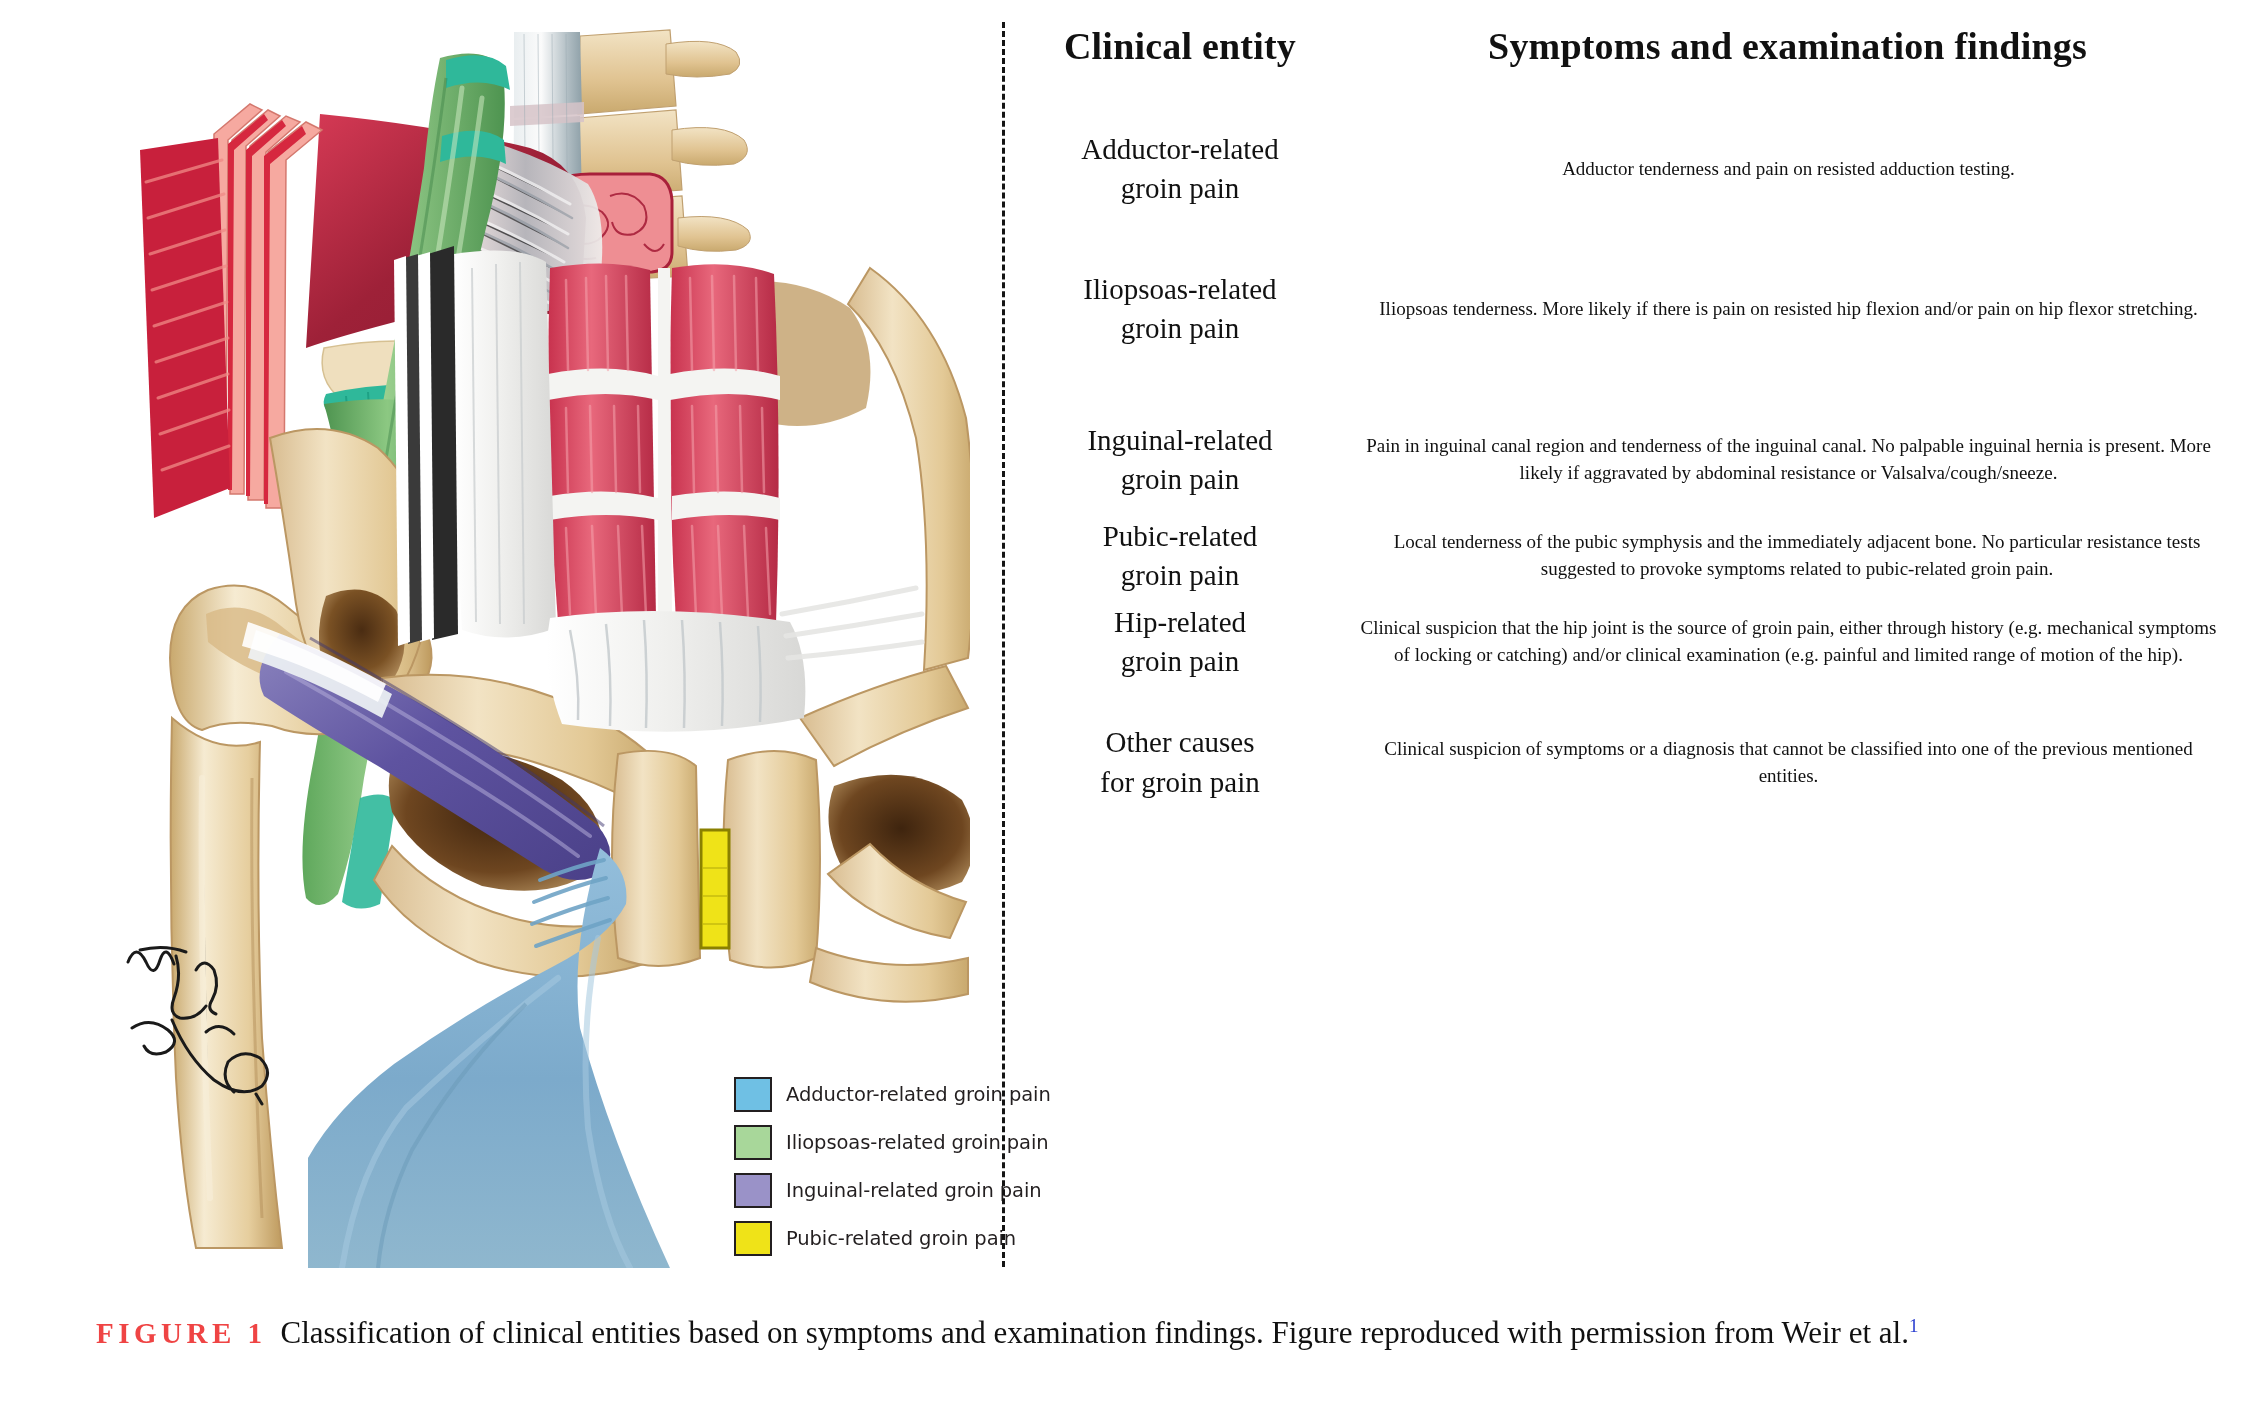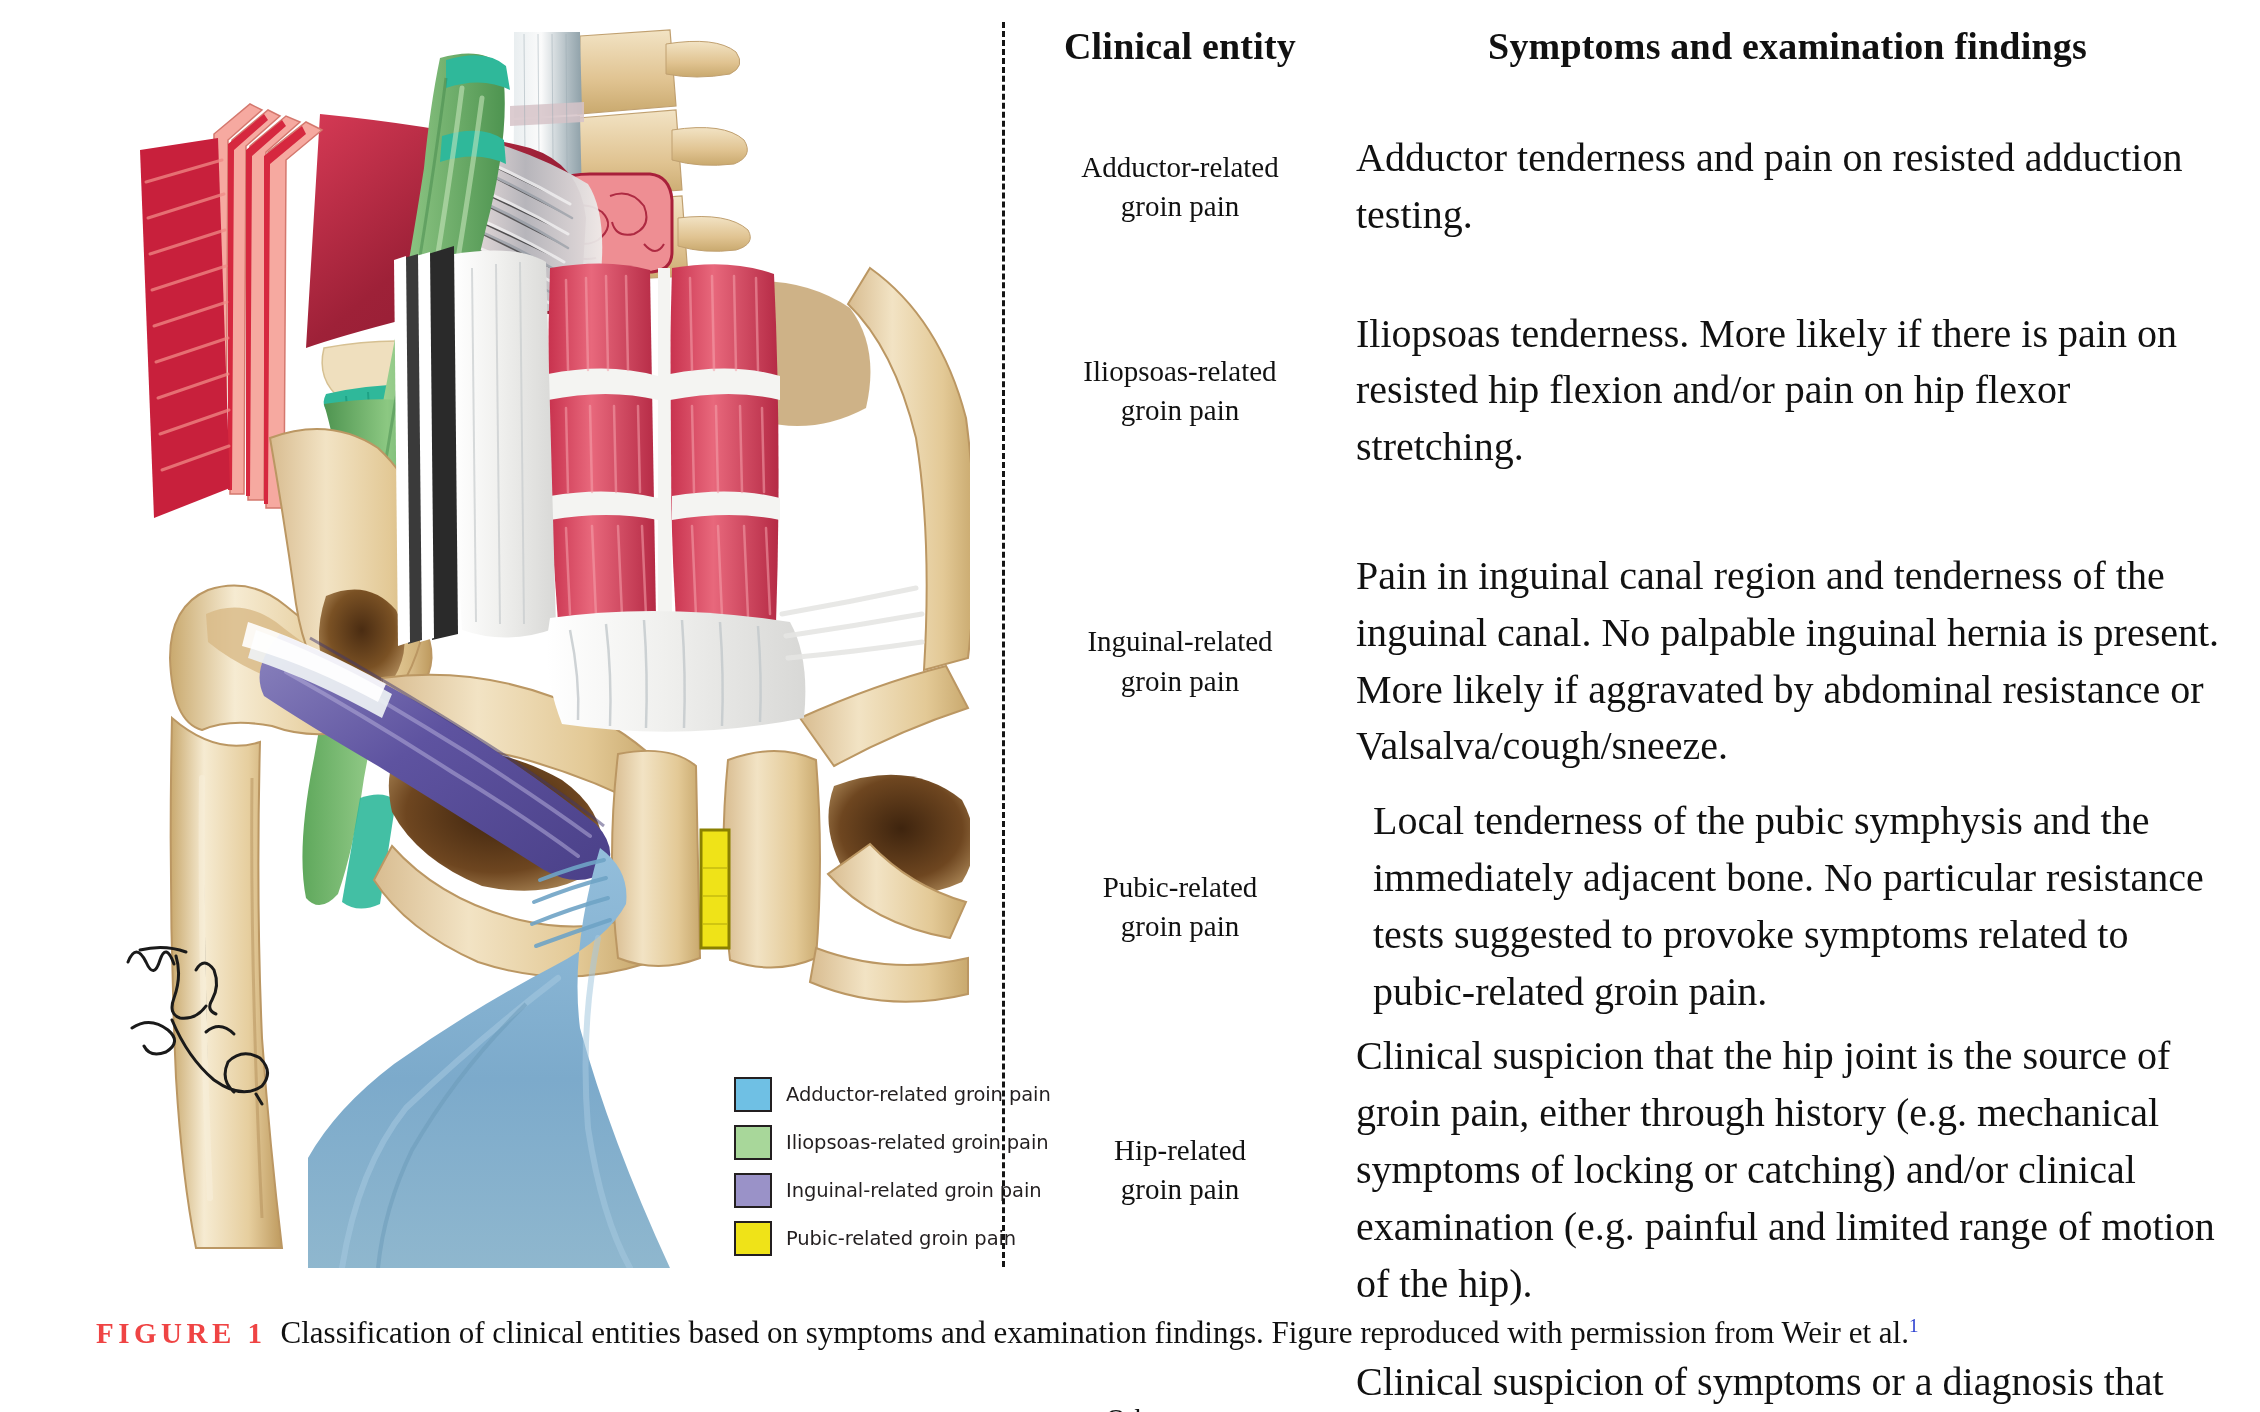--- a/index.html
+++ b/index.html
@@ -97,21 +97,22 @@
   }
   .td-entity {
     width: 300px;
     text-align: center;
     font-size: 29px;
     line-height: 1.35;
     flex: 0 0 auto;
   }
   .td-findings {
     flex: 1;
-    font-size: 40px;
+    text-align: center;
+    font-size: 19px;
     line-height: 1.42;
     padding-left: 26px;
     padding-right: 4px;
   }
 
   
   #row-adductor  { margin-bottom: 62px; }
   #row-iliopsoas { margin-bottom: 72px; }
   #row-inguinal  { margin-bottom: 18px; }
   #row-pubic     { margin-bottom: 8px; gap: 17px; }

